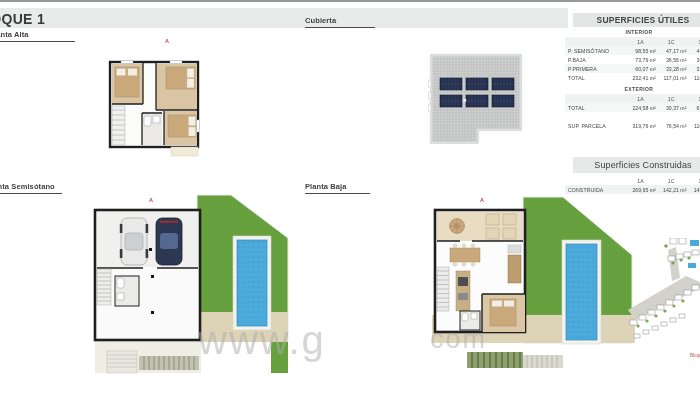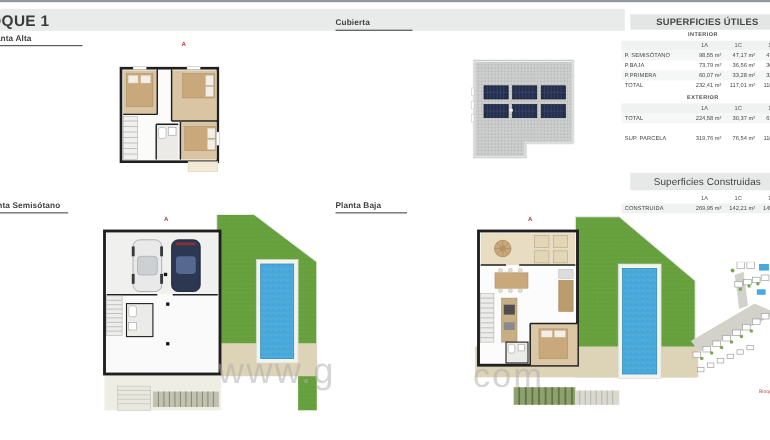--- a/index.html
+++ b/index.html
@@ -353,14 +353,14 @@
       <circle cx="46" cy="68" r="1.6"></circle>
       <circle cx="55" cy="63" r="1.6"></circle>
     <circle cx="45" cy="25" r="1.6"></circle>
       <circle cx="53" cy="22" r="1.6"></circle>
       <circle cx="61" cy="20" r="1.6"></circle>
     <circle cx="38" cy="8" r="1.8"></circle>
   </g>
 </svg>
 <span class="abs sitecap" style="left:690px;top:353px">Bloque</span>
 
-<span class="abs wm" style="left:198px;top:318px;font-size:33px">www.g</span>
-<span class="abs wm" style="left:430px;top:324px;font-size:31px">com</span>
+<span class="abs wm" style="left:198px;top:318px;font-size:40px">www.g</span>
+<span class="abs wm" style="left:430px;top:324px;font-size:27px">com</span>
 
 </body></html>

